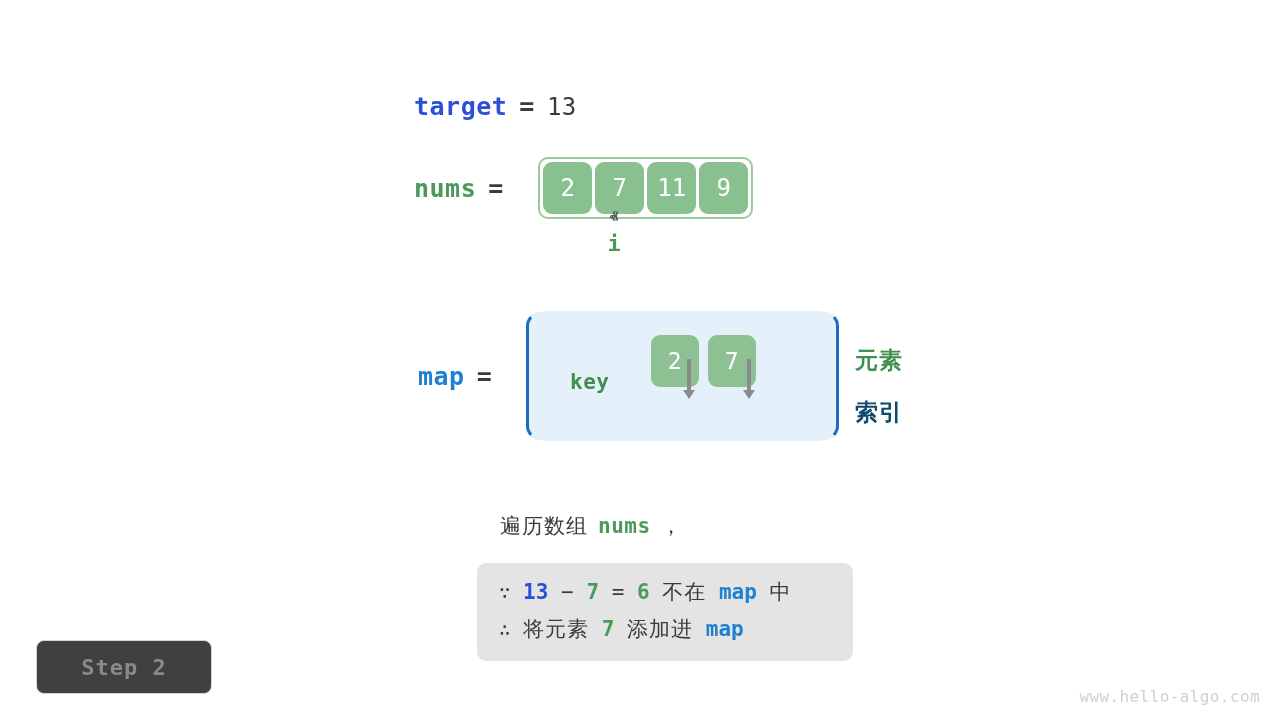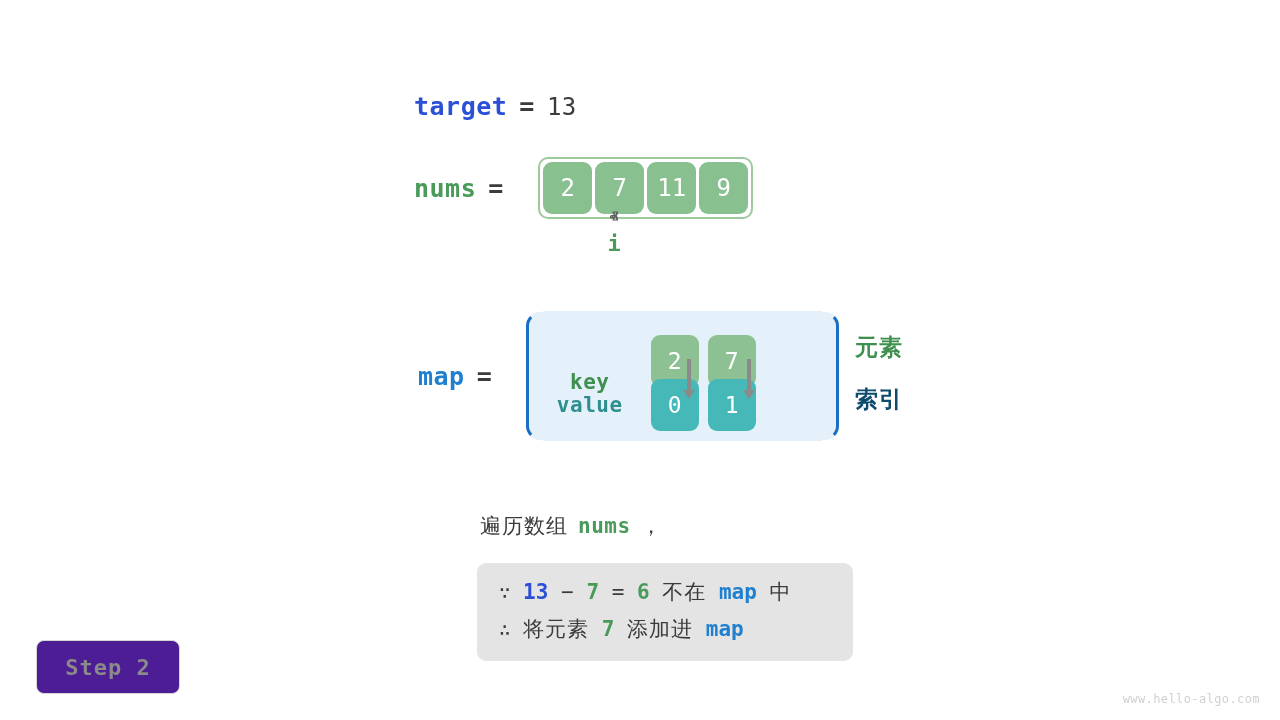--- a/index.html
+++ b/index.html
@@ -201,33 +201,33 @@
     border-right: 6px solid transparent;
     border-top: 9px solid #8a8a8a;
   }
   #map-arrow-0 { left: 158px; top: 44px; height: 32px; }
   #map-arrow-1 { left: 218px; top: 44px; height: 32px; }
 
   
   #map-legend {
     position: absolute;
     left: 855px;
-    top: 321px;
+    top: 334px;
     font-family: "DejaVu Sans", "Liberation Sans", sans-serif;
     font-weight: bold;
     font-size: 23px;
     letter-spacing: 1px;
   }
   #legend-element { color: #3f8f4f; line-height: 52px; }
   #legend-index   { color: #0c4a6e; line-height: 52px; }
 
   
   #caption-line {
     position: absolute;
-    left: 480px;
+    left: 500px;
     top: 512px;
     font-size: 21px;
     display: flex;
     align-items: baseline;
     color: #3b3b3b;
   }
   #caption-line .cjk { font-size: 21px; letter-spacing: 1px; }
   #caption-line .code-nums {
     color: #4a9a5a;
     font-weight: bold;
@@ -261,42 +261,42 @@
   .reason-line .g-num    { color: #4a9a5a; font-weight: bold; }
   .reason-line .b-map    { color: #2080d0; font-weight: bold; }
   .reason-line .plain    { color: #3b3b3b; }
   .reason-line .cjk      { font-family: Liberation Serif, serif; letter-spacing: 1px; }
 
   
   #step-badge {
     position: absolute;
     left: 36px;
     top: 640px;
-    width: 144px;
+    width: 176px;
     height: 54px;
     box-sizing: border-box;
     border: 1px solid #d6d6d6;
     border-radius: 8px;
-    background: #4c1d95;
+    background: #404040;
     color: #8a8a8a;
     font-size: 22px;
     font-weight: bold;
     letter-spacing: 1px;
     display: flex;
     align-items: center;
     justify-content: center;
   }
 
   
   #watermark {
     position: absolute;
     right: 20px;
     bottom: 14px;
     color: #d0d0d0;
-    font-size: 12px;
+    font-size: 16px;
     letter-spacing: 0.4px;
   }
 </style>
 </head>
 <body>
 
 <div id="target-row">
   <span class="mono var-name">target</span>
   <span class="mono eq">=</span>
   <span class="mono val">13</span>
@@ -325,27 +325,20 @@
   <div id="map-box">
 
     <div class="map-row-line" id="map-key-line">
       <span class="map-row-label mono">key</span>
       <div class="map-cells">
         <div class="map-cell key mono">2</div>
         <div class="map-cell key mono">7</div>
       </div>
     </div>
 
-    <div class="map-row-line" id="map-value-line">
-      <span class="map-row-label mono">value</span>
-      <div class="map-cells">
-        <div class="map-cell value mono">0</div>
-        <div class="map-cell value mono">1</div>
-      </div>
-    </div>
 
     <div class="map-arrow" id="map-arrow-0"></div>
     <div class="map-arrow" id="map-arrow-1"></div>
   </div>
 </div>
 
 <div id="map-legend">
   <div id="legend-element">元素</div>
   <div id="legend-index">索引</div>
 </div>

